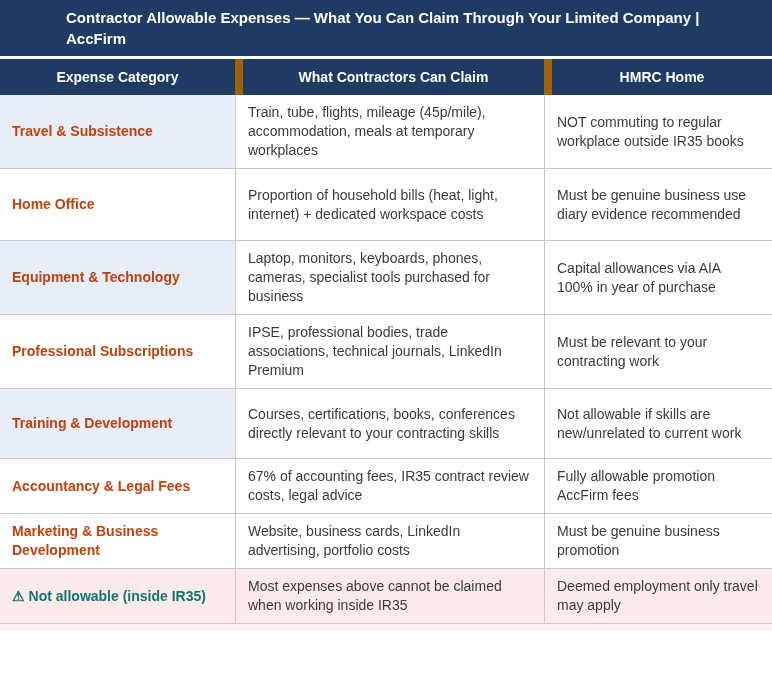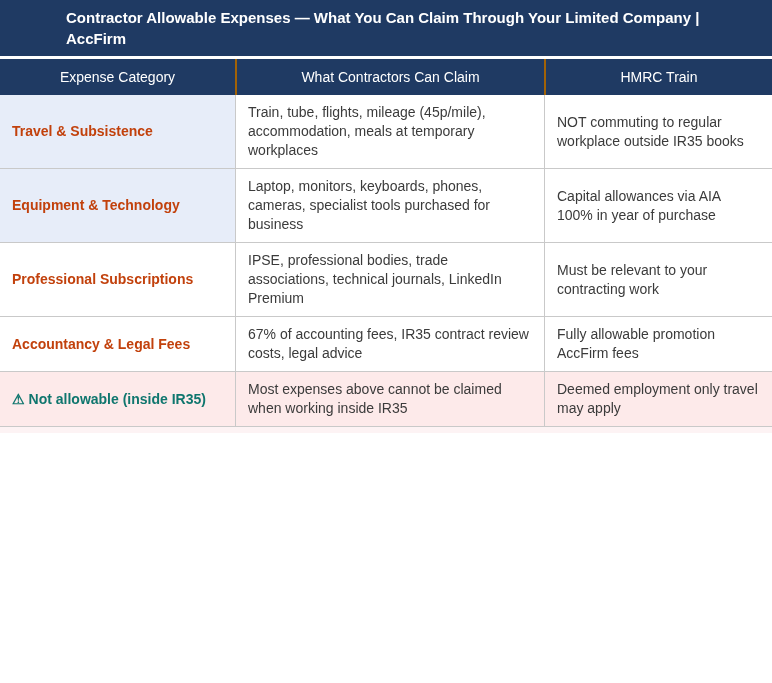--- a/index.html
+++ b/index.html
@@ -37,27 +37,27 @@
     table-layout: fixed;
   }
   col.c1 { width: 235px; }
   col.c2 { width: 309px; }
   col.c3 { width: 228px; }
 
   thead th {
     background: #1f3a63;
     color: #ffffff;
     font-size: 14px;
-    font-weight: normal;
+    font-weight: bold;
     height: 36px;
     text-align: center;
     vertical-align: middle;
     padding: 5px 6px;
   }
-  thead th + th { border-left: 2px solid #a16207; }
+  thead th + th { border-left: 8px solid #a16207; }
 
   tbody td {
     border-bottom: 1px solid #c9c9c9;
     vertical-align: middle;
     font-size: 14px;
     line-height: 19px;
     padding: 8px 12px;
     background: #ffffff;
     color: #3b3b3b;
     overflow: hidden;
@@ -97,43 +97,58 @@
   <table>
     <colgroup>
         <col class="c1">
         <col class="c2">
         <col class="c3">
       </colgroup>
     <thead>
       <tr>
         <th>Expense Category</th>
         <th>What Contractors Can Claim</th>
-        <th>HMRC Train</th>
+        <th>HMRC Home</th>
       </tr>
     </thead>
     <tbody>
       <tr class="alt r-tall">
         <td class="cat">Travel &amp; Subsistence</td>
         <td>Train, tube, flights, mileage (45p/mile), accommodation, meals at temporary workplaces</td>
         <td>NOT commuting to regular workplace outside IR35 books</td>
+      </tr>
+      <tr class="r-tall">
+        <td class="cat">Home Office</td>
+        <td>Proportion of household bills (heat, light, internet) + dedicated workspace costs</td>
+        <td>Must be genuine business use diary evidence recommended</td>
       </tr>
       <tr class="alt r-tall">
         <td class="cat">Equipment &amp; Technology</td>
         <td>Laptop, monitors, keyboards, phones, cameras, specialist tools purchased for business</td>
         <td>Capital allowances via AIA 100% in year of purchase</td>
       </tr>
       <tr class="r-tall">
         <td class="cat">Professional Subscriptions</td>
         <td>IPSE, professional bodies, trade associations, technical journals, LinkedIn Premium</td>
         <td>Must be relevant to your contracting work</td>
       </tr>
+      <tr class="alt r-mid">
+        <td class="cat">Training &amp; Development</td>
+        <td>Courses, certifications, books, conferences directly relevant to your contracting skills</td>
+        <td>Not allowable if skills are new/unrelated to current work</td>
+      </tr>
       <tr class="r-short">
         <td class="cat">Accountancy &amp; Legal Fees</td>
         <td>67% of accounting fees, IR35 contract review costs, legal advice</td>
         <td>Fully allowable promotion AccFirm fees</td>
+      </tr>
+      <tr class="r-short">
+        <td class="cat">Marketing &amp; Business Development</td>
+        <td>Website, business cards, LinkedIn advertising, portfolio costs</td>
+        <td>Must be genuine business promotion</td>
       </tr>
       <tr class="warning r-warn">
         <td class="cat">
           <span class="warn-icon">⚠</span><span>Not allowable (inside IR35)</span>
         </td>
         <td>Most expenses above cannot be claimed when working inside IR35</td>
         <td>Deemed employment only travel may apply</td>
       </tr>
     </tbody>
   </table>

